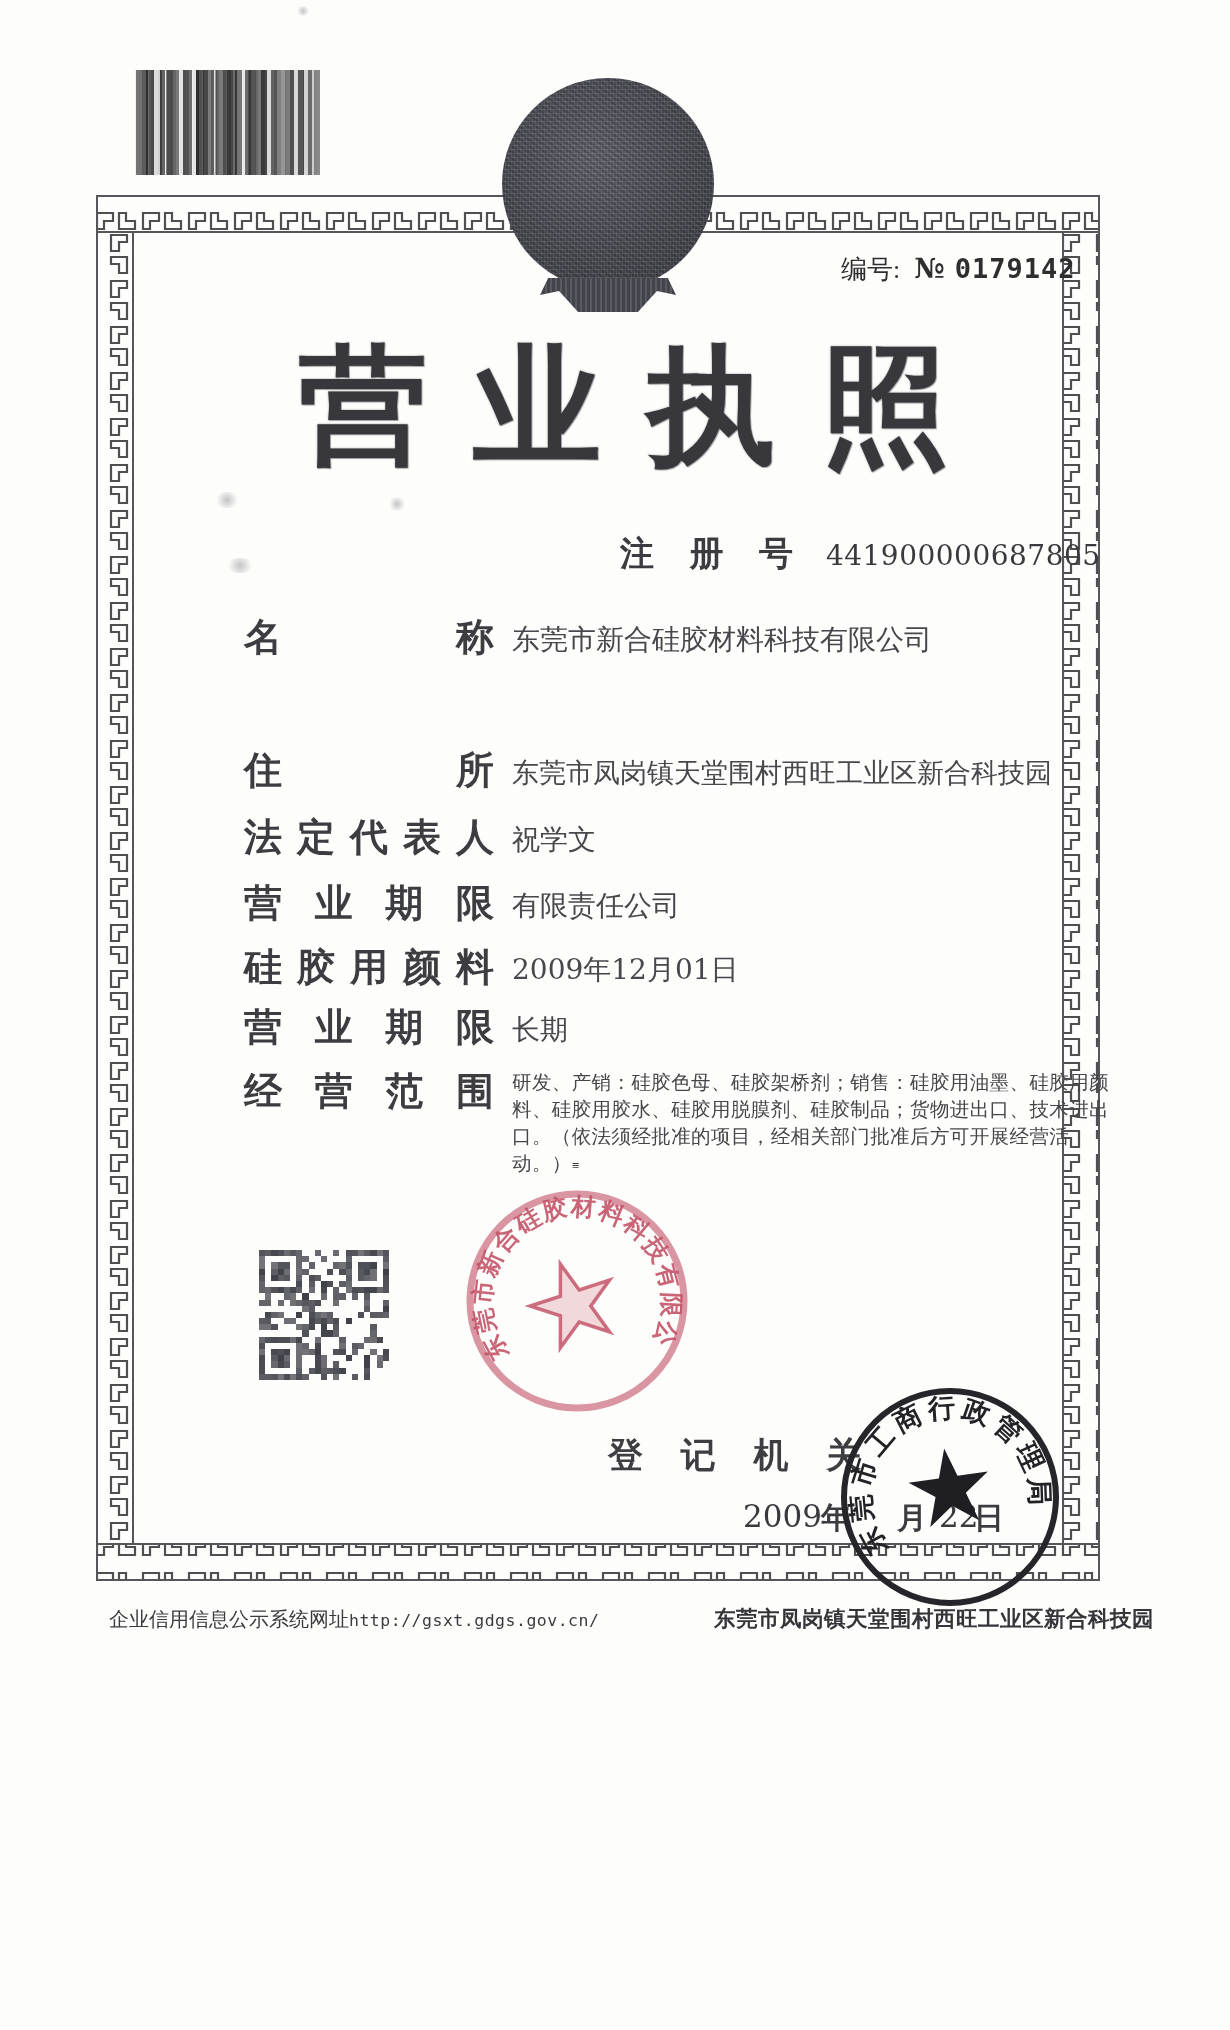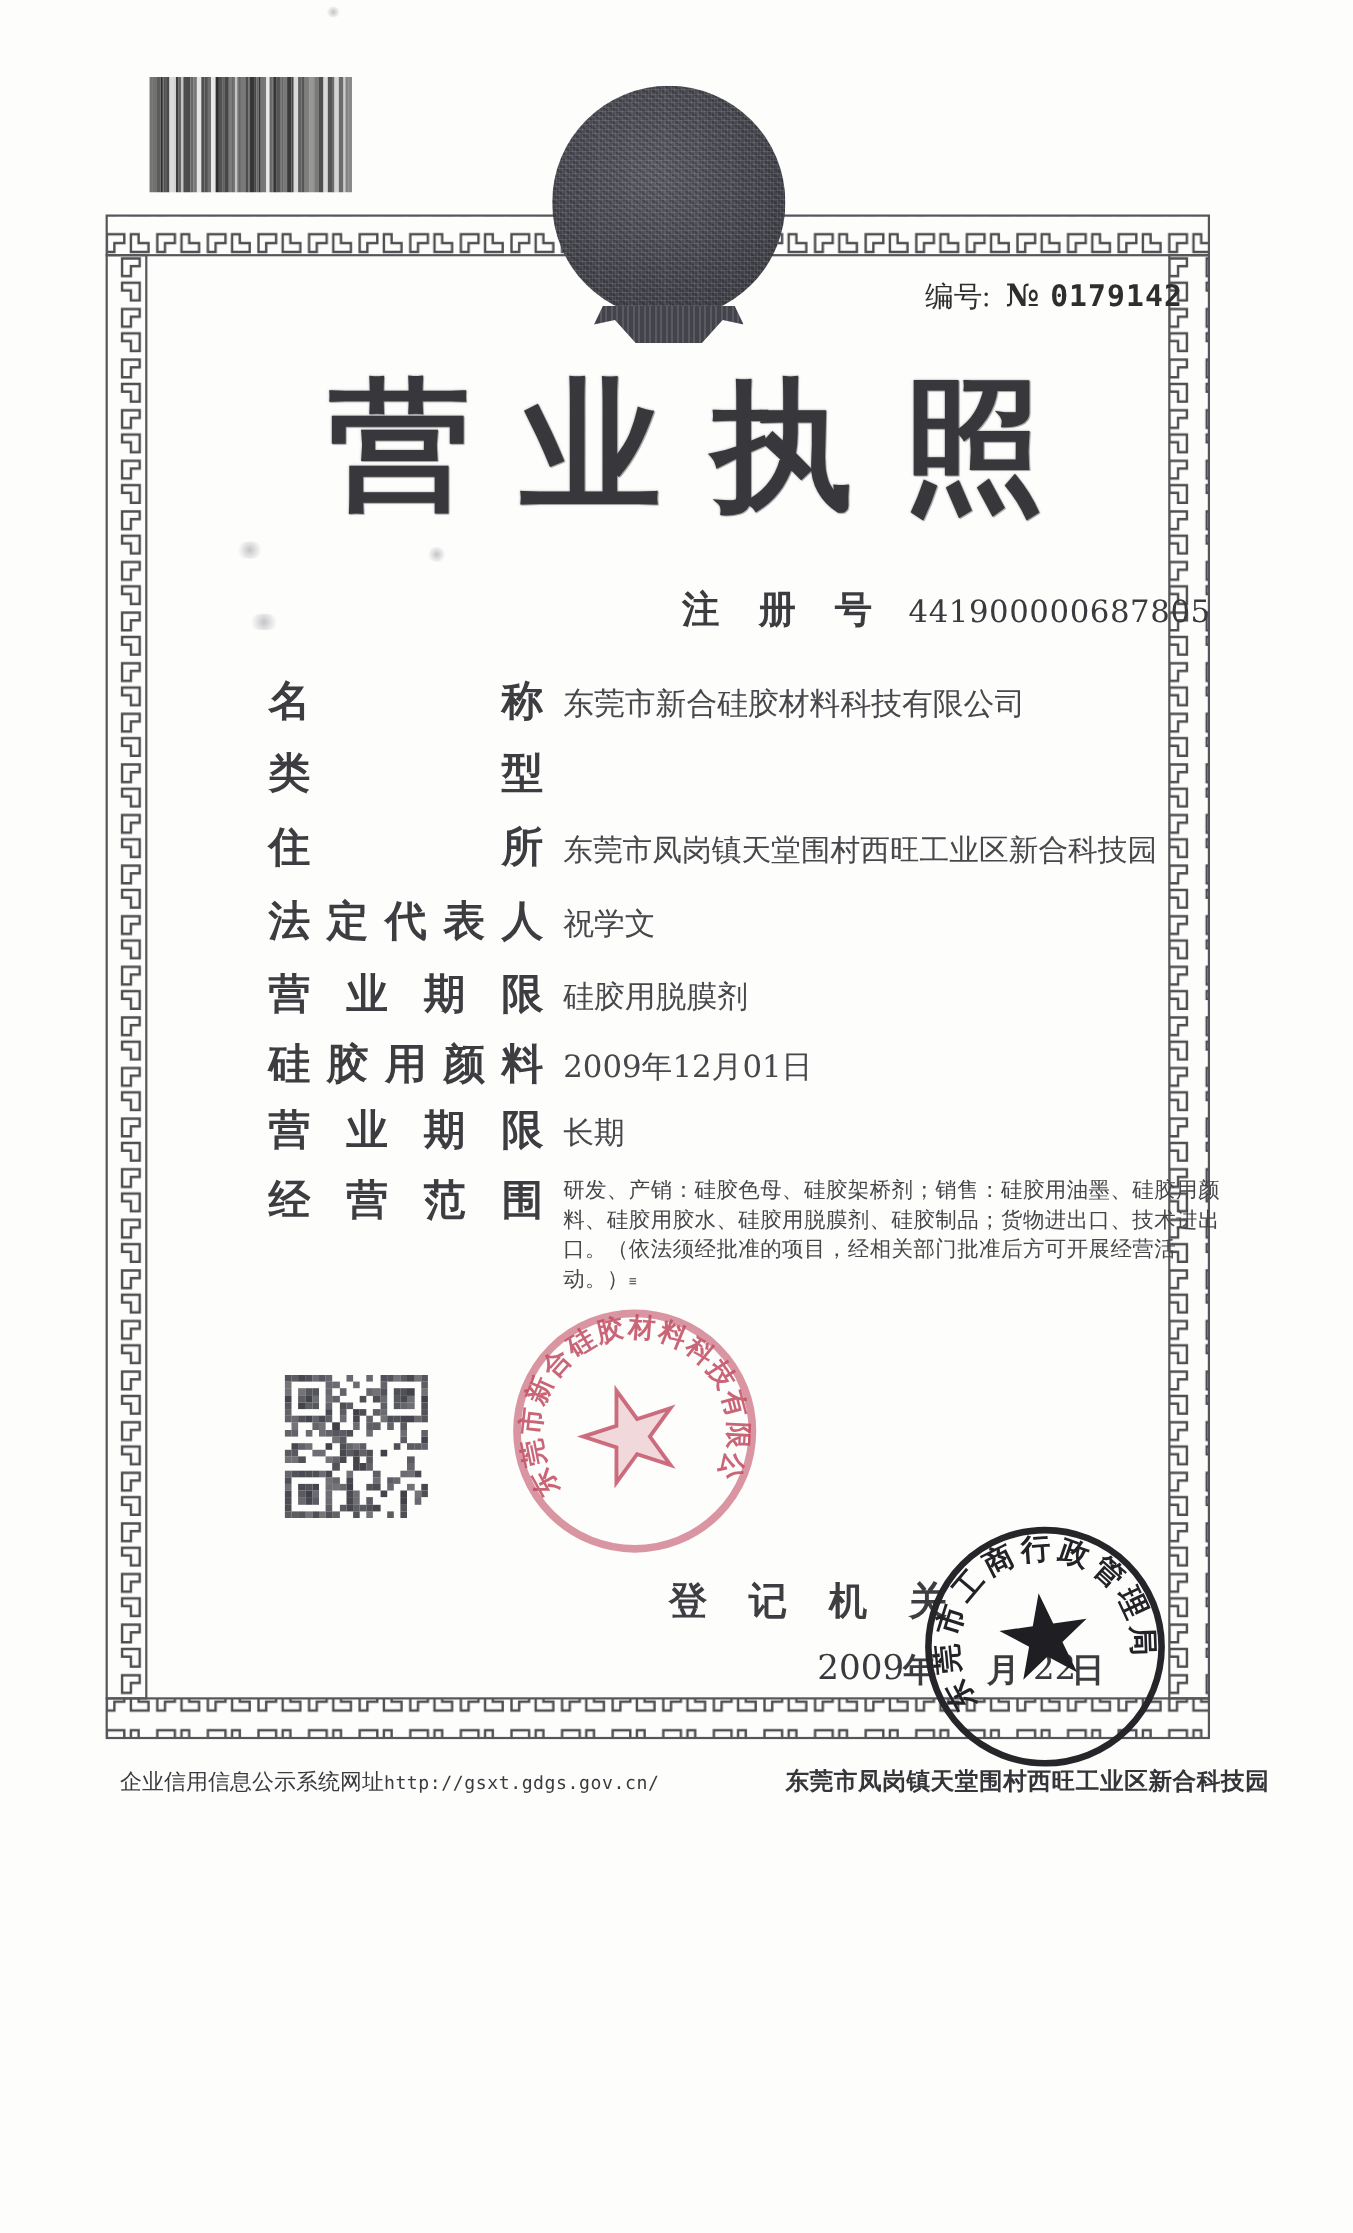--- a/index.html
+++ b/index.html
@@ -181,33 +181,32 @@
 <div class="abs" id="regline">
   <span class="rlabel">注 册 号</span>
   <span class="rno">441900000687805</span>
 </div>
 
 <div class="row" style="top:612px">
   <div class="flabel">名称</div>
   <div class="fvalue">东莞市新合硅胶材料科技有限公司</div>
 </div>
 <div class="row" style="top:677px">
-  <div class="flabel">类型</div>
 </div>
 <div class="row" style="top:745px" id="row-address">
   <div class="flabel">住所</div>
   <div class="fvalue">东莞市凤岗镇天堂围村西旺工业区新合科技园</div>
 </div>
 <div class="row" style="top:812px">
   <div class="flabel">法定代表人</div>
   <div class="fvalue">祝学文</div>
 </div>
 <div class="row" style="top:878px">
   <div class="flabel">营业期限</div>
-  <div class="fvalue">硅胶用脱膜剂</div>
+  <div class="fvalue">有限责任公司</div>
 </div>
 <div class="row" style="top:942px">
   <div class="flabel">硅胶用颜料</div>
   <div class="fvalue" style="font-family:'DejaVu Serif', serif;">2009年12月01日</div>
 </div>
 <div class="row" style="top:1002px">
   <div class="flabel">营业期限</div>
   <div class="fvalue">长期</div>
 </div>
 <div class="row" style="top:1066px;height:130px" id="row-scope">

